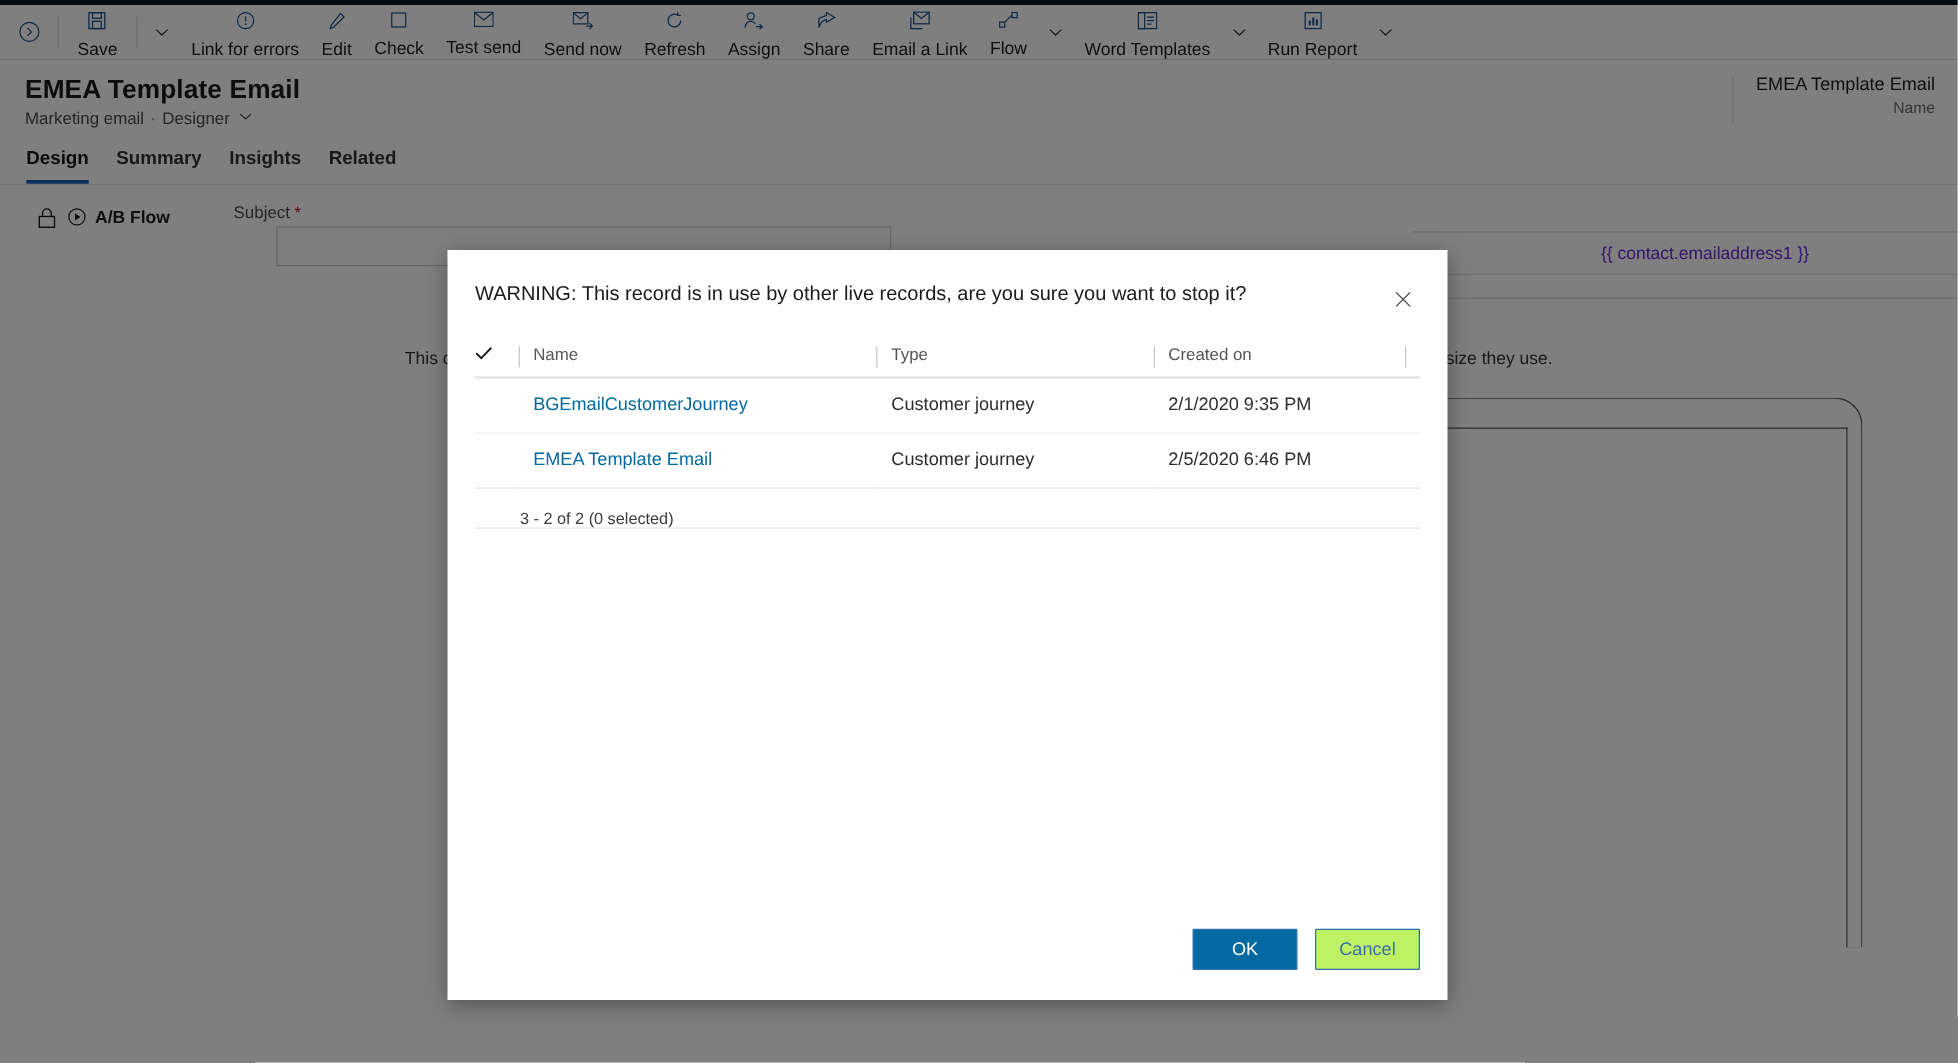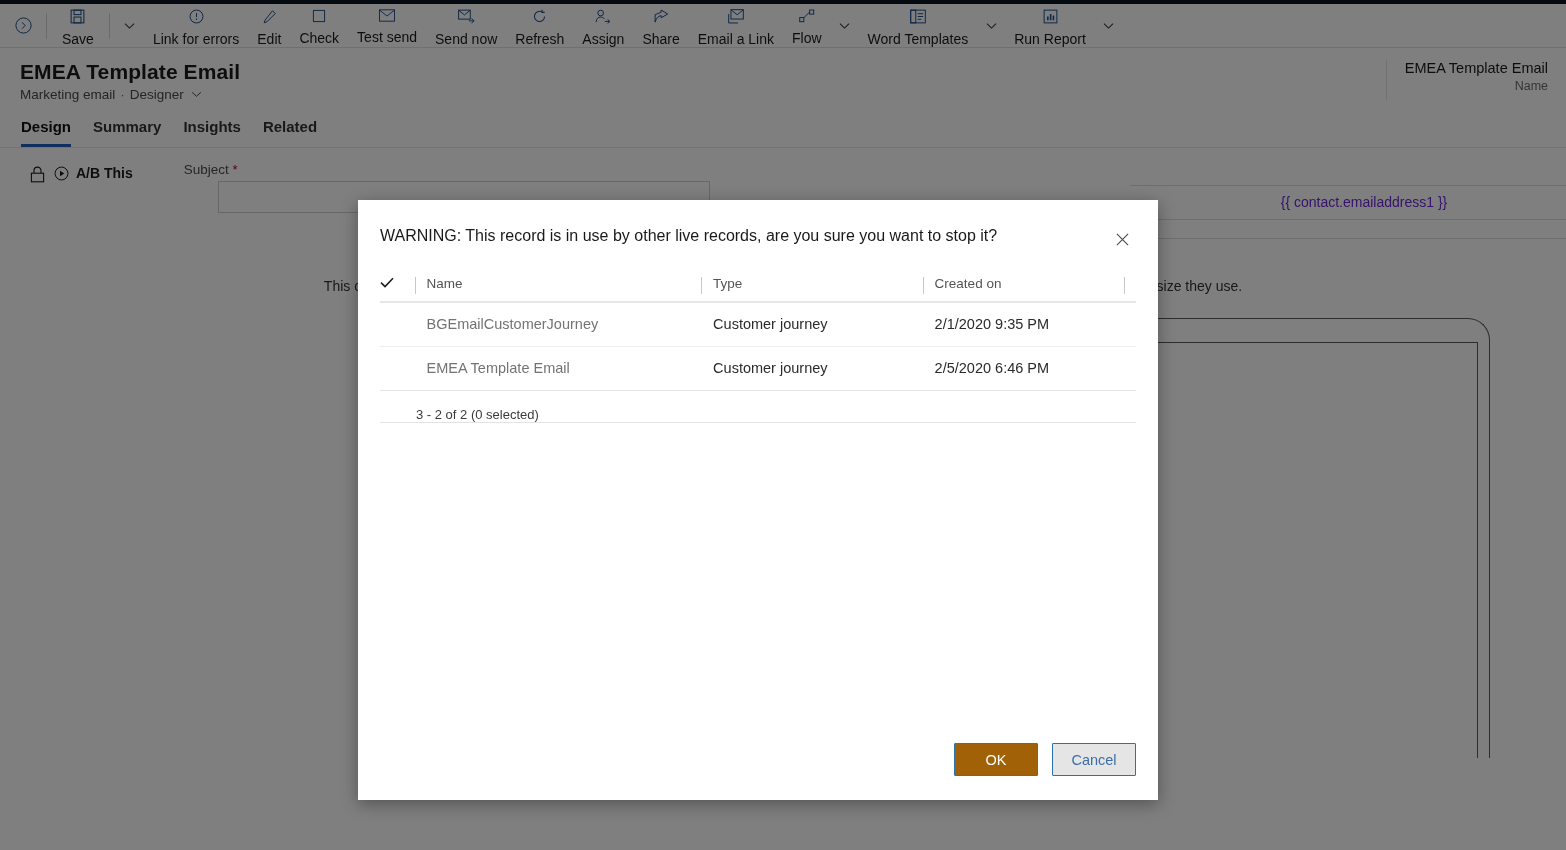--- a/index.html
+++ b/index.html
@@ -264,21 +264,21 @@
   th .thlabel { padding-left: 12px; display: inline-block; }
 
   table.grid tbody td {
     font-size: 14.5px;
     color: #2b2b2b;
     padding: 13px 0 14px 0;
     border-bottom: 1px solid #ededed;
   }
   table.grid tbody tr:last-child td { border-bottom: 1px solid #e3e3e3; }
   td .pad { padding-left: 12px; display: inline-block; }
-  .link { color: #737373; cursor: pointer; }
+  .link { color: #0369a1; cursor: pointer; }
 
   .grid-footer {
     padding: 16px 0 0 36px;
     font-size: 13px;
     color: #3a3a3a;
   }
 
   .dlg-spacer { flex: 1; }
 
   .dlg-actions {
@@ -289,26 +289,26 @@
   }
   .btn {
     min-width: 84px;
     height: 33px;
     font-size: 14.5px;
     font-family: "Liberation Sans", sans-serif;
     cursor: pointer;
     border-radius: 1px;
   }
   .btn-primary {
-    background: #a16207;
+    background: #0369a1;
     border: 1px solid #3071b0;
     color: #ffffff;
   }
   .btn-secondary {
-    background: #e5e5e5;
+    background: #bef264;
     border: 1px solid #2f6fae;
     color: #3b6ea8;
   }
 </style>
 </head>
 <body>
 
 <div class="app">
 
   <div class="topbar-strip"></div>
@@ -515,21 +515,21 @@
         <path d="M4 7.1 V4.6 A3.5 3.5 0 0 1 11 4.6 V7.1" stroke="#1a1a1a" stroke-width="1.1" fill="none"></path>
       </svg>
     </div>
     <div class="abtest">
       <span class="ic">
         <svg width="15" height="15" viewBox="0 0 16 16" fill="none">
           <circle cx="8" cy="8" r="6.9" stroke="#1a1a1a" stroke-width="1.05"></circle>
           <path d="M6.4 5 L11 8 L6.4 11 Z" fill="#1a1a1a"></path>
         </svg>
       </span>
-      <span>A/B This</span>
+      <span>A/B Flow</span>
     </div>
     <div class="field-col">
       <div class="field-label">
         <span>Subject</span>
         <span class="req">*</span>
       </div>
       <div class="field-box"></div>
     </div>
   </div>
 

